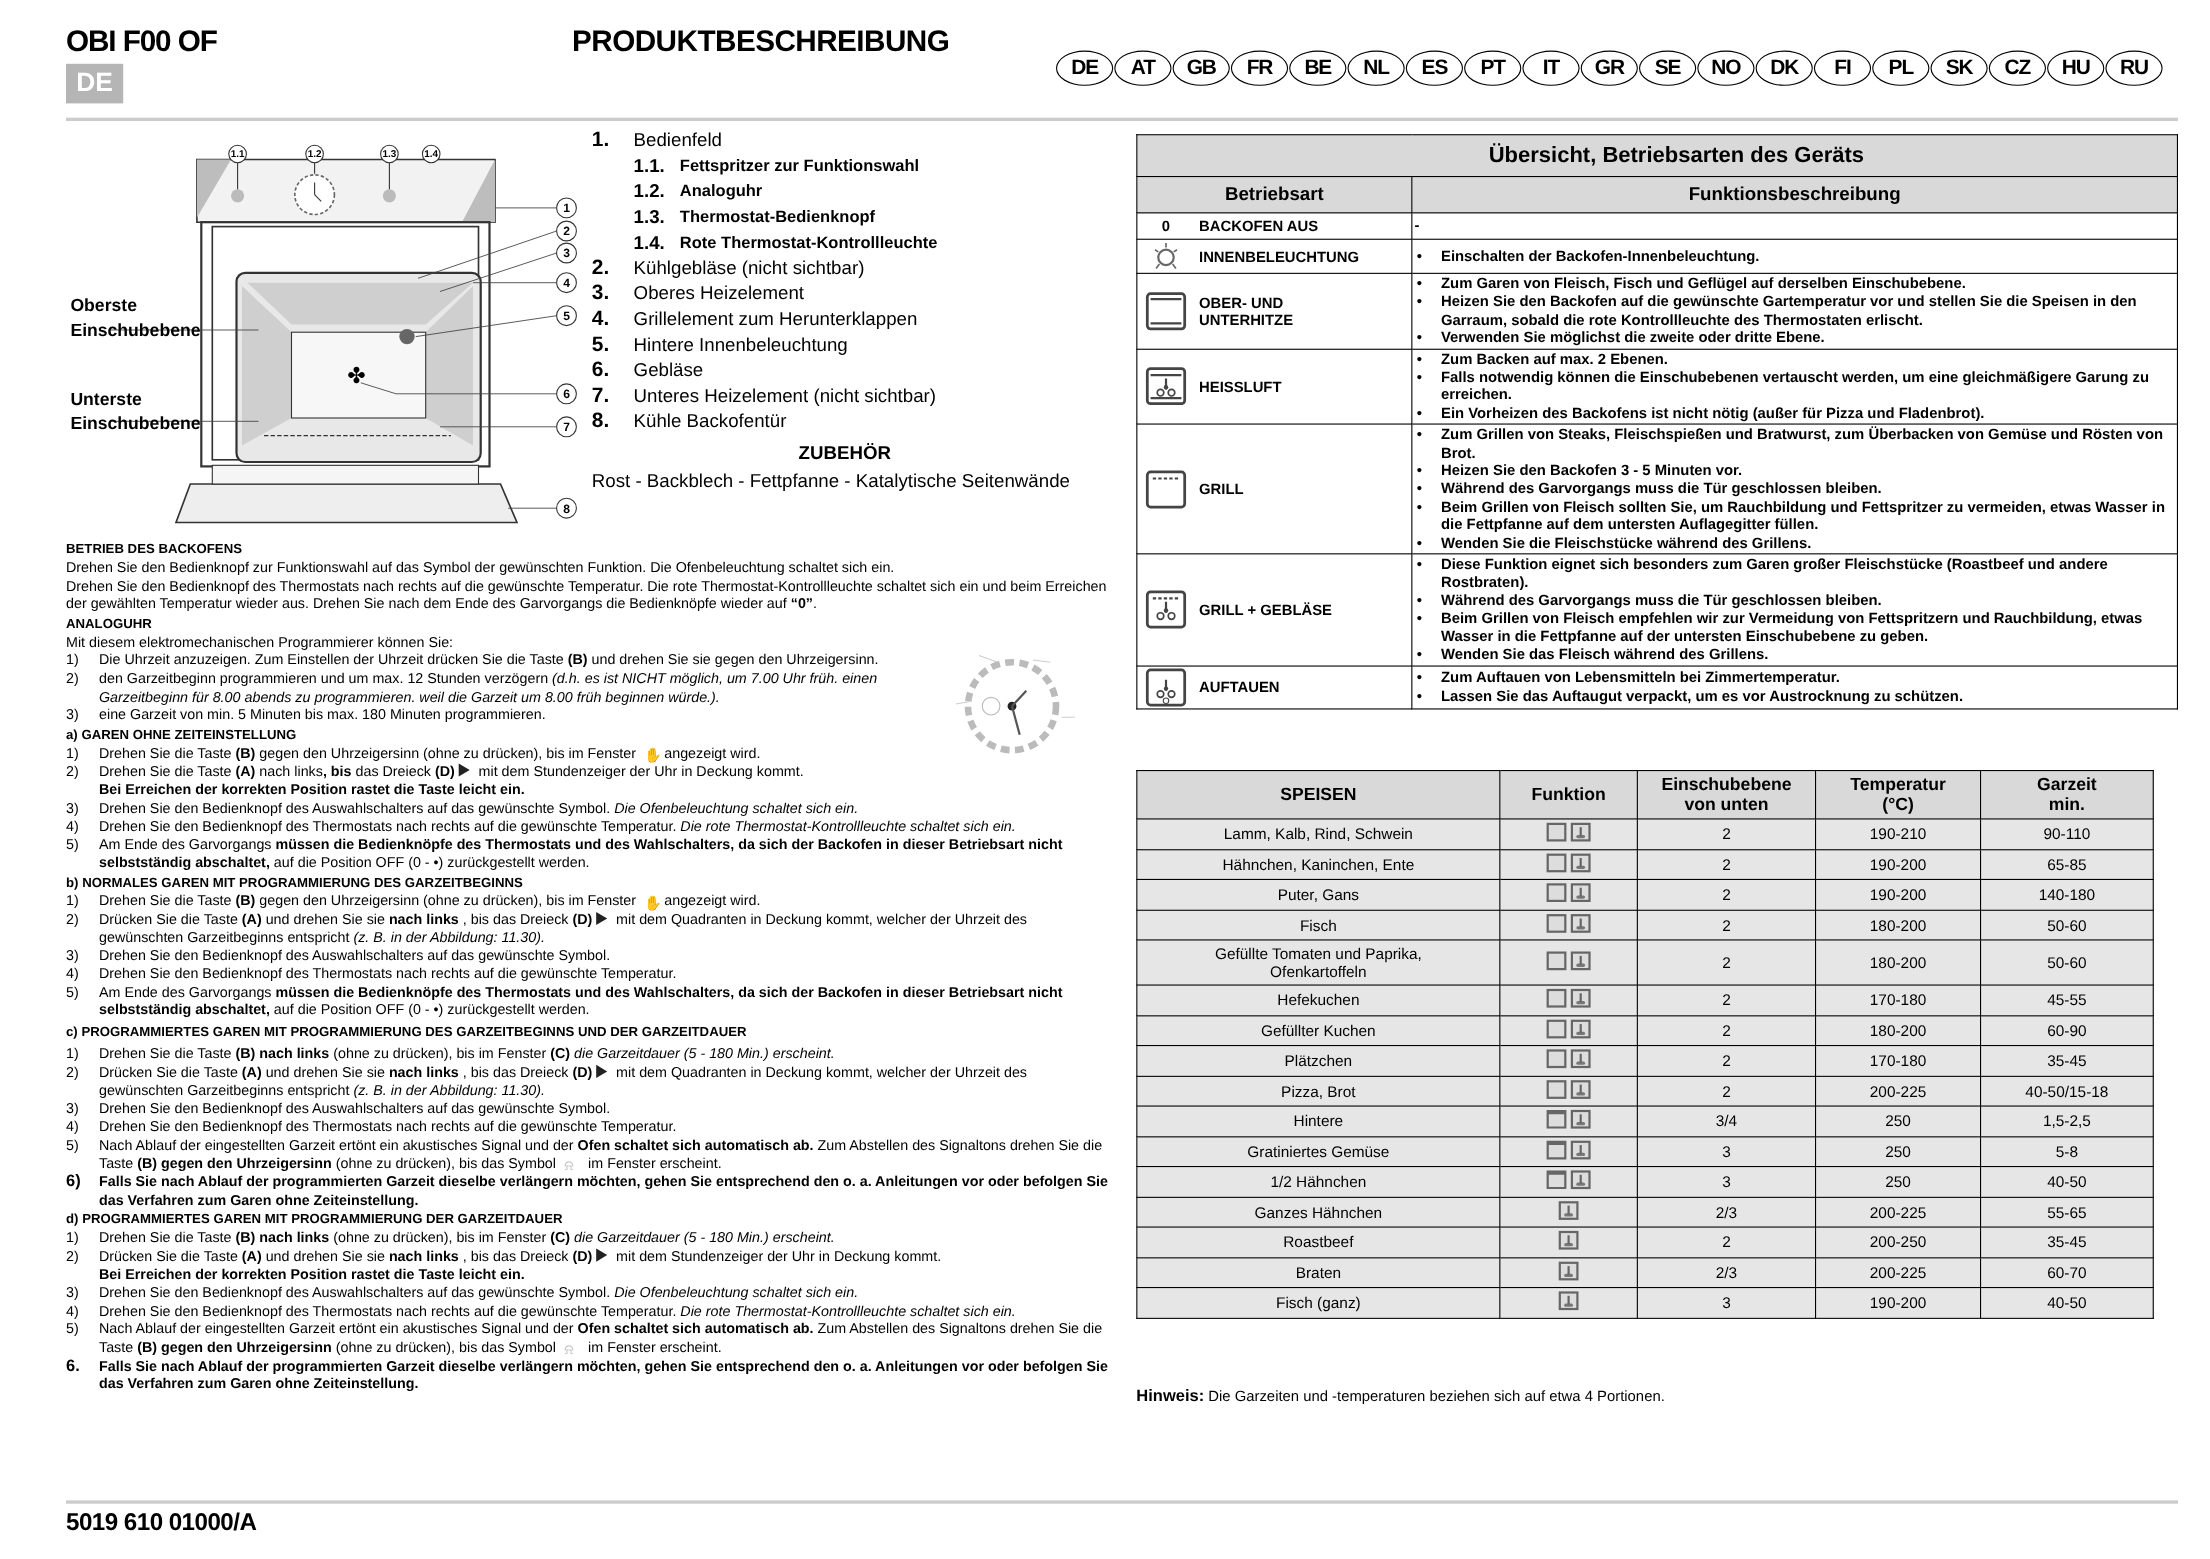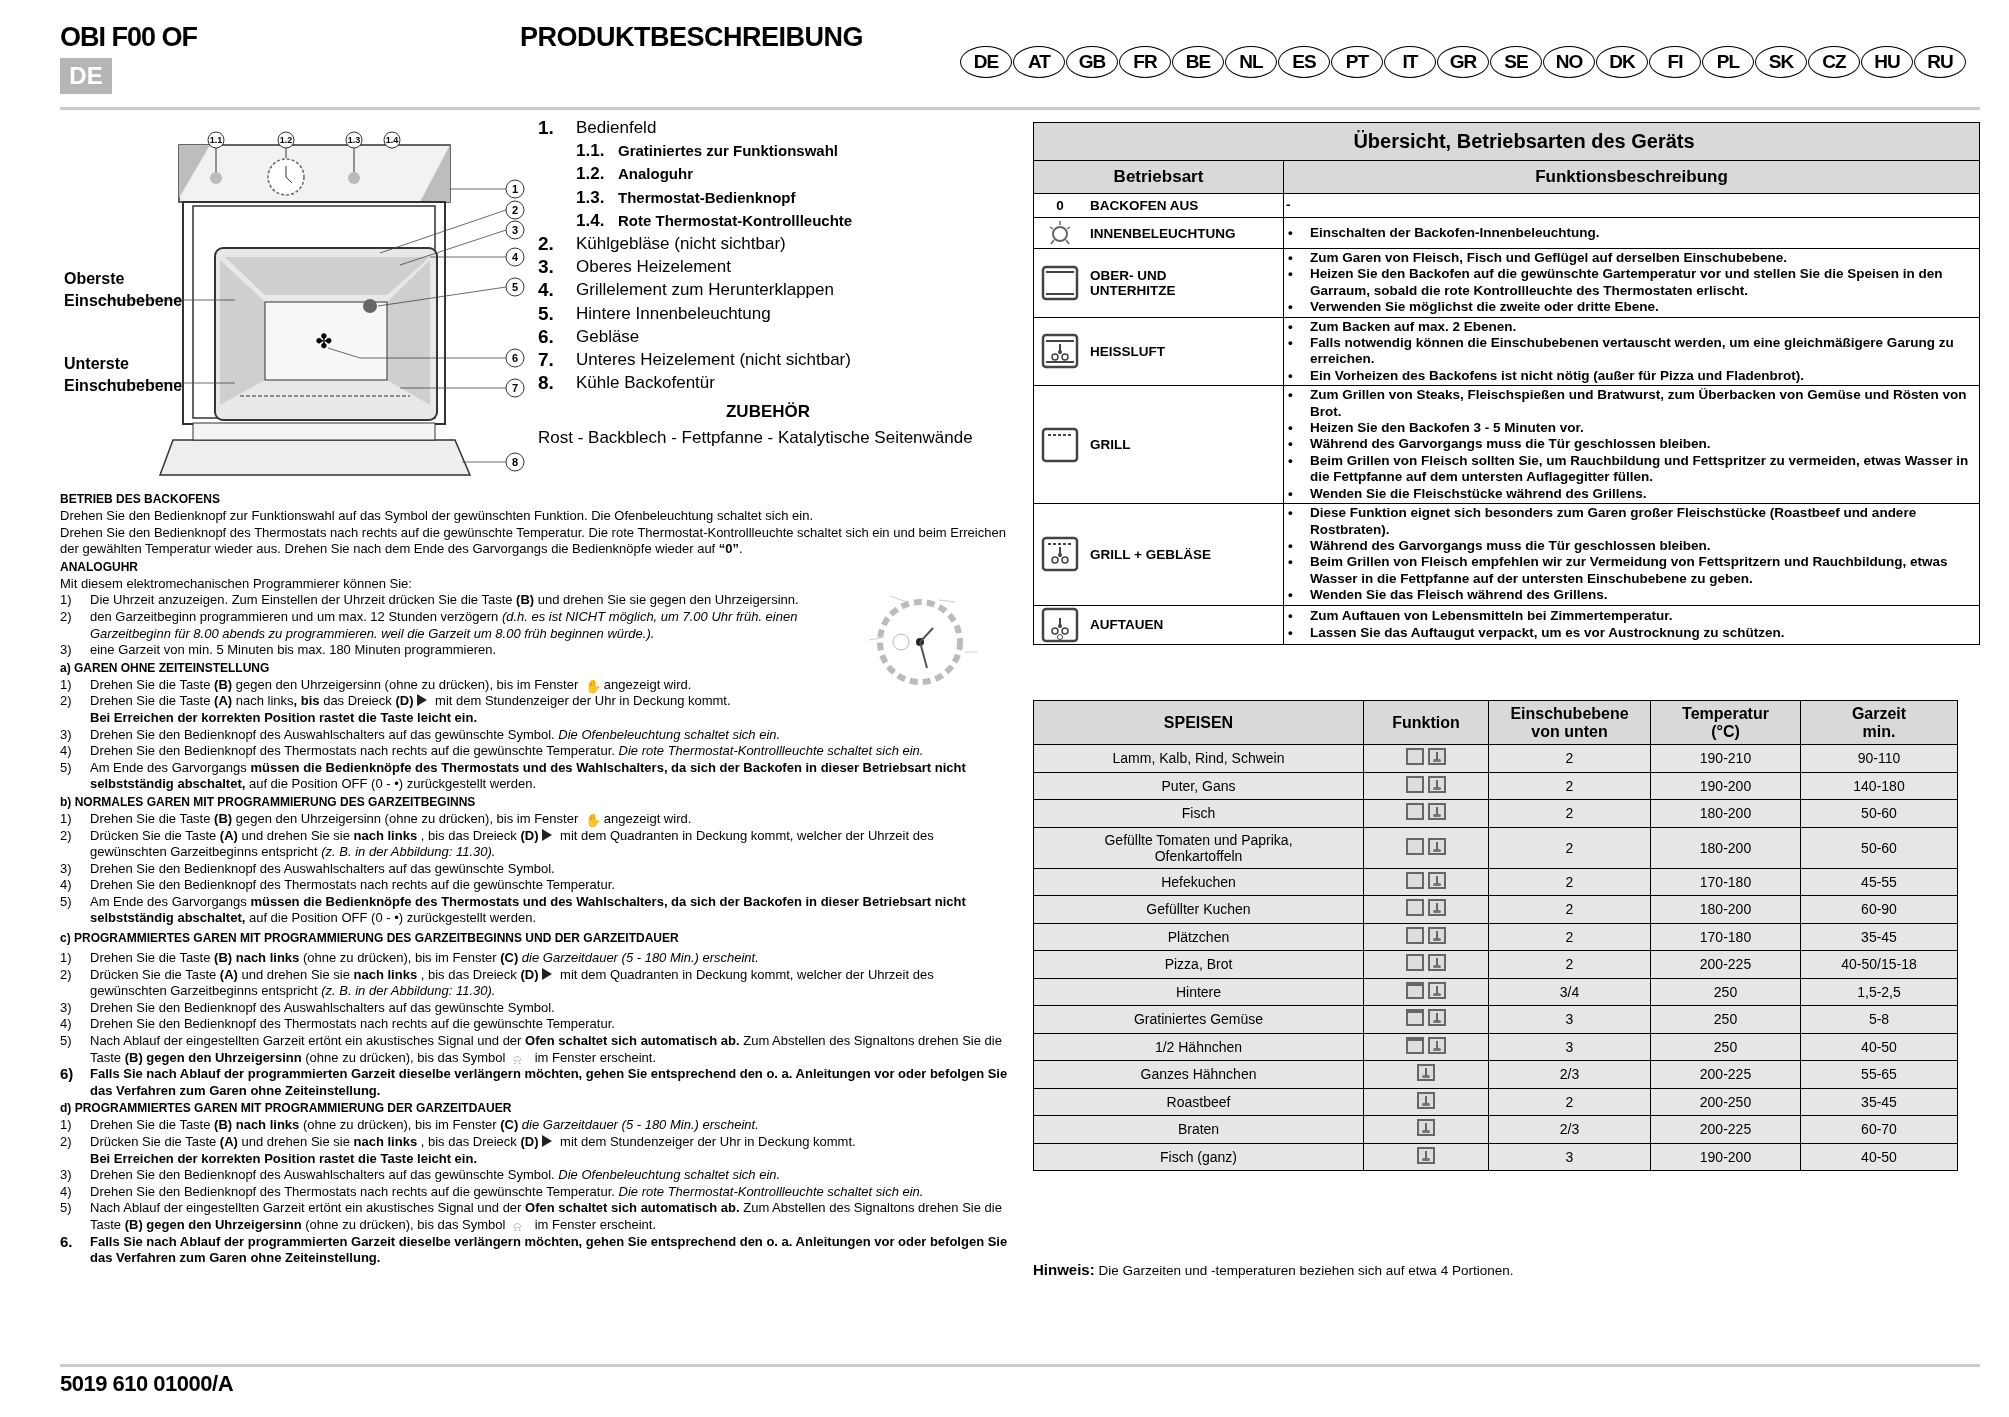--- a/index.html
+++ b/index.html
@@ -183,21 +183,21 @@
   </div>
 </div>
 
 <div class="abs parts">
   <div class="row">
       <span class="num">1.</span>
       <span>Bedienfeld</span>
     </div>
   <div class="sub">
       <span class="num">1.1.</span>
-      <span>Gratiniertes zur Funktionswahl</span>
+      <span>Fettspritzer zur Funktionswahl</span>
     </div>
   <div class="sub">
       <span class="num">1.2.</span>
       <span>Analoguhr</span>
     </div>
   <div class="sub">
       <span class="num">1.3.</span>
       <span>Thermostat-Bedienknopf</span>
     </div>
   <div class="sub">
@@ -586,20 +586,30 @@
         <td>Lamm, Kalb, Rind, Schwein</td>
         <td><span class="fn-icons">
             <span class="mini "></span>
             <span class="mini fan"></span>
           </span></td>
         <td>2</td>
         <td>190-210</td>
         <td>90-110</td>
       </tr>
       <tr>
+        <td>Hähnchen, Kaninchen, Ente</td>
+        <td><span class="fn-icons">
+            <span class="mini "></span>
+            <span class="mini fan"></span>
+          </span></td>
+        <td>2</td>
+        <td>190-200</td>
+        <td>65-85</td>
+      </tr>
+      <tr>
         <td>Puter, Gans</td>
         <td><span class="fn-icons">
             <span class="mini "></span>
             <span class="mini fan"></span>
           </span></td>
         <td>2</td>
         <td>190-200</td>
         <td>140-180</td>
       </tr>
       <tr>

